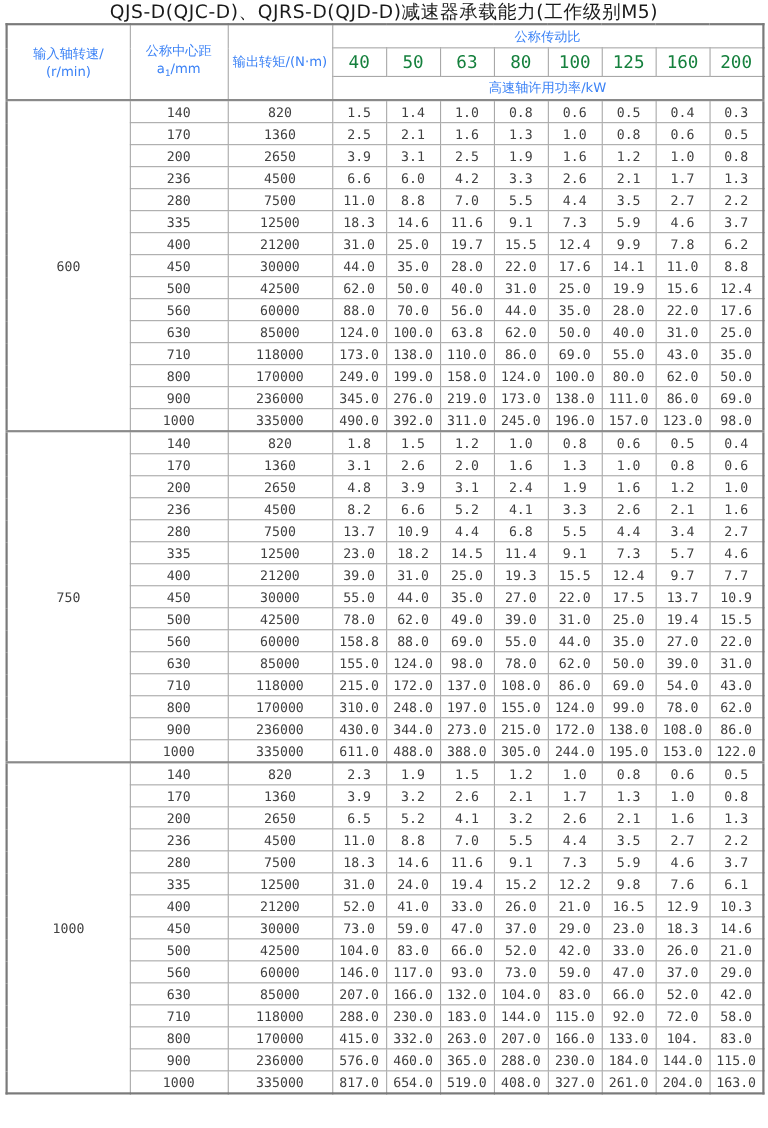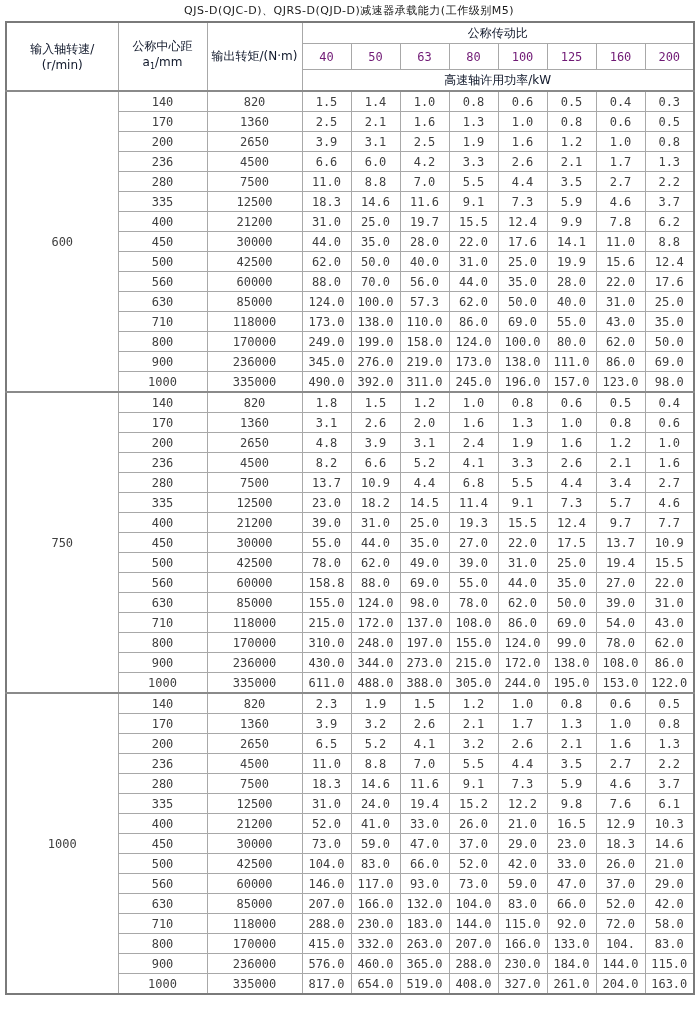--- a/index.html
+++ b/index.html
@@ -11,21 +11,21 @@
   .page {
     position: relative;
     width: 698px;
     height: 1025px;
     background: #ffffff;
     font-family: "DejaVu Sans", sans-serif;
     color: #404040;
   }
   .title {
     text-align: center;
-    font-size: 11px;
+    font-size: 17px;
     line-height: 18px;
     padding-top: 2px;
     color: #1a1a1a;
     letter-spacing: 0.5px;
   }
   table.capacity {
     border-collapse: collapse;
     table-layout: fixed;
     width: 687px;
     margin-left: 5px;
@@ -36,29 +36,29 @@
     border: 1px solid #a8a8a8;
     text-align: center;
     vertical-align: middle;
     padding: 0;
     overflow: hidden;
     white-space: nowrap;
   }
   thead th {
     font-weight: normal;
     font-size: 12px;
-    color: #0f172a;
+    color: #3b82f6;
     background: #ffffff;
   }
   tr.ratio-group-row th { height: 20px; }
   tr.ratio-values-row th {
     height: 25px;
     font-family: "DejaVu Sans Mono", monospace;
-    font-size: 12px;
-    color: #701a75;
+    font-size: 16px;
+    color: #15803d;
   }
   tr.power-label-row th { height: 20px; }
   .hdr-line { display: block; line-height: 16px; }
   .center-sub {
     font-size: 8px;
     vertical-align: sub;
   }
   tbody.block {
     border-top: 2px solid #8a8a8a;
   }
@@ -242,21 +242,21 @@
           <td>35.0</td>
           <td>28.0</td>
           <td>22.0</td>
           <td>17.6</td>
         </tr>
         <tr>
           <td>630</td>
           <td>85000</td>
           <td>124.0</td>
           <td>100.0</td>
-          <td>57.3</td>
+          <td>63.8</td>
           <td>62.0</td>
           <td>50.0</td>
           <td>40.0</td>
           <td>31.0</td>
           <td>25.0</td>
         </tr>
         <tr>
           <td>710</td>
           <td>118000</td>
           <td>173.0</td>

